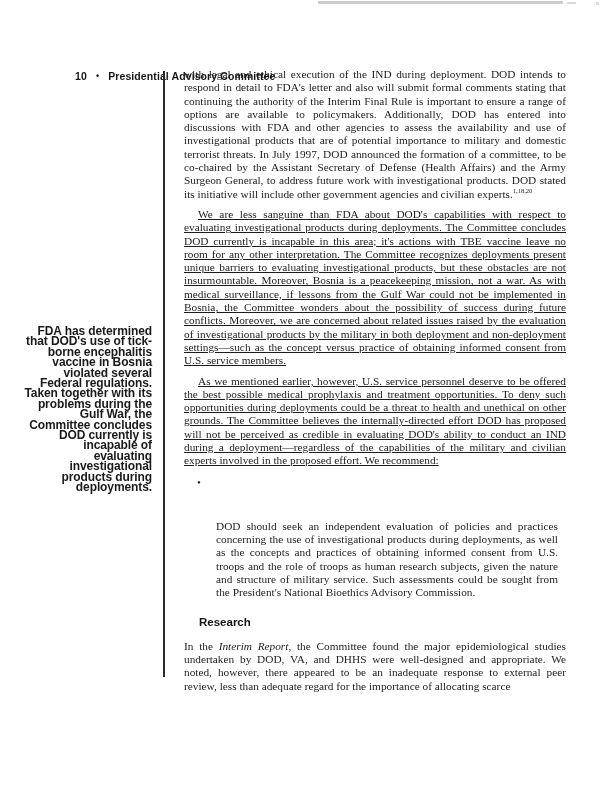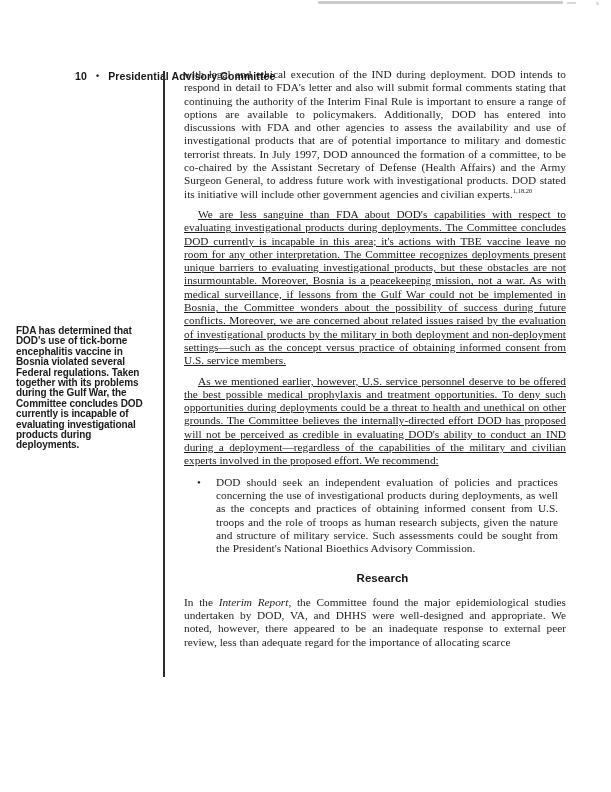--- a/index.html
+++ b/index.html
@@ -28,44 +28,45 @@
     white-space: nowrap; color: #161616; margin-top: 29px;
   }
   .running-head .sep { display: inline-block; margin: 0 9px; font-size: 9px; vertical-align: 1px; }
 
   .rule {
     position: absolute; left: 163px; top: 71px;
     width: 1.5px; height: 606px; background: #2a2a2a;
   }
 
   .margin-note {
-    position: absolute; left: 16px; top: 326px; width: 128px;
+    position: absolute; left: 24px; top: 326px; width: 128px;
+    text-align: right;
     font-family: "Liberation Sans", sans-serif;
-    font-weight: bold; font-size: 10px; line-height: 10.4px;
+    font-weight: bold; font-size: 12px; line-height: 10.4px;
     letter-spacing: -0.1px; color: #1a1a1a;
   }
 
   .body-col {
     position: absolute; left: 184px; top: 68px; width: 382px;
     font-size: 11.3px; line-height: 13.3px;
     text-align: justify; color: #1c1c1c;
   }
   .p { margin: 0 0 7px 0; }
   .p.indent { text-indent: 14px; text-decoration: underline; }
   .p.last { margin-bottom: 16px; }
   sup.fnref { font-size: 6.5px; line-height: 0; vertical-align: 5px; letter-spacing: 0; }
 
   .rec-item { display: flex; margin: 8px 0 8px 13px; width: 361px; }
   .rec-bullet { flex: none; width: 19px; font-size: 11px; }
-  .rec-text { flex: 1; text-align: justify; }
+  .rec-text { flex: 1; text-align: justify; margin-top: 44px; }
 
   .section-heading {
     font-family: "Liberation Sans", sans-serif;
     font-weight: bold; font-size: 11.5px;
-    margin: 17px 0 10px 0; text-align: center; color: #141414; padding-left: 15px;
+    margin: 17px 0 10px 0; text-align: left; color: #141414; padding-left: 15px;
   }
   em.report-title { font-style: italic; }
 </style>
 </head>
 <body>
 
 <div class="page">
 
   <div class="artifact-line"></div>
   <div class="speck-a"></div>

